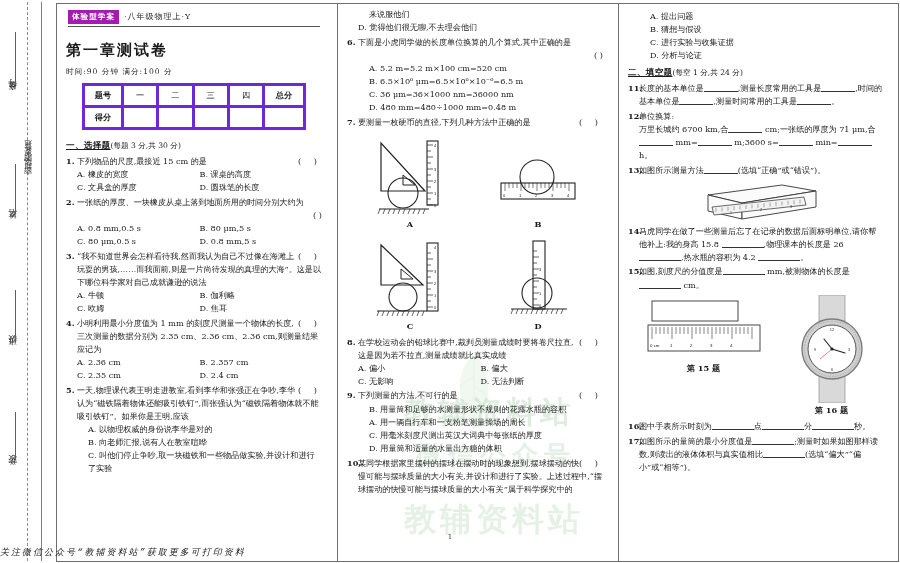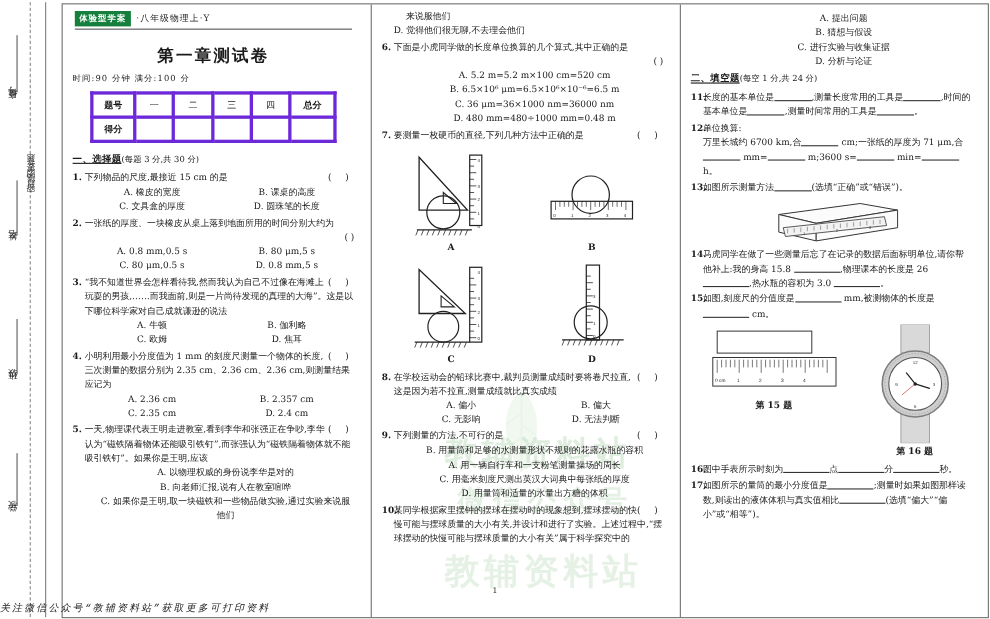--- a/index.html
+++ b/index.html
@@ -39,42 +39,42 @@
 
   
   .col{position:absolute;top:0;width:274px;height:557px;padding:8px 9px 0 9px;
        box-sizing:border-box;z-index:2;font-size:8.1px;line-height:1.62;}
   #col1{left:57px;}
   #col2{left:338px;}
   #col3{left:619px;}
 
   
   .hdr{display:flex;align-items:center;gap:5px;border-bottom:1px solid #555;padding-bottom:2px;margin:2px 2px 0 2px;}
-  .hdr .badge{background:#15803d;color:#fff;font-size:7.6px;font-weight:bold;padding:1px 4px;letter-spacing:1px;
+  .hdr .badge{background:#a21caf;color:#fff;font-size:7.6px;font-weight:bold;padding:1px 4px;letter-spacing:1px;
     font-family:"DejaVu Sans","Liberation Sans",sans-serif;}
   .hdr .sub{font-size:8px;letter-spacing:1px;color:#222;}
 
-  .title{text-align:center;font-size:15px;font-weight:bold;letter-spacing:2px;margin:11px 0 3px 0;}
+  .title{text-align:left;font-size:15px;font-weight:bold;letter-spacing:2px;margin:11px 0 3px 0;}
   .subtitle{text-align:left;font-size:7.6px;letter-spacing:1px;color:#222;margin-bottom:5px;}
 
   table.score{border-collapse:collapse;margin:0 auto 9px auto;width:224px;}
   table.score td{border:3px solid #6d28d9;height:17px;text-align:center;font-size:8.2px;}
   table.score td.lbl{width:36px;font-weight:bold;}
   table.score td.c{width:32px;}
   table.score td.tot{width:38px;font-weight:bold;}
 
   
   .sechead{font-weight:bold;font-size:8.6px;margin:4px 0 2px 0;letter-spacing:.3px;}
   .sechead u{text-decoration:underline;}
   .sechead .nm{font-weight:normal;font-size:7.6px;letter-spacing:0;}
   .q{margin:1.5px 0 0 0;position:relative;padding-left:11px;}
   .q .num{position:absolute;left:0;top:0;font-weight:bold;font-size:8.1px;}
   .q .body{display:block;}
   .paren{float:right;letter-spacing:5px;}
-  .opts{padding-left:11px;text-align:center;}
+  .opts{padding-left:11px;}
   .optrow{display:flex;}
   .optrow .o{width:50%;}
   .opt{padding-left:11px;}
   .clr{clear:both;}
   .blank{display:inline-block;border-bottom:1px solid #333;min-width:34px;height:9px;vertical-align:-1px;}
   .blank.lg{min-width:42px;}
   .cap{text-align:center;font-size:8.2px;font-weight:bold;margin-top:1px;}
 
   
   .figrow{display:flex;justify-content:space-around;align-items:flex-end;margin:4px 0 2px 0;}
@@ -227,21 +227,21 @@
 
     <div class="q">
       <span class="num">5.</span>
       <span class="paren">(    )</span>
       <span class="body">一天,物理课代表王明走进教室,看到李华和张强正在争吵,李华认为“磁铁隔着物体还能吸引铁钉”,而张强认为“磁铁隔着物体就不能吸引铁钉”。如果你是王明,应该</span>
     </div>
     <div class="clr"></div>
     <div class="opts">
       <div class="opt">A. 以物理权威的身份说李华是对的</div>
       <div class="opt">B. 向老师汇报,说有人在教室喧哗</div>
-      <div class="opt">C. 如果你是王明,取一块磁铁和一些物品做实验,通过实验来说服他们</div>
+      <div class="opt">C. 叫他们停止争吵,取一块磁铁和一些物品做实验,并设计和进行了实验</div>
     </div>
   </div>
 
   <div class="col" id="col2">
 
     <div style="padding-left:22px;">来说服他们</div>
     <div class="opt" style="padding-left:11px;">D. 觉得他们很无聊,不去理会他们</div>
 
     <div class="q">
       <span class="num">6.</span>
@@ -535,21 +535,21 @@
           <text x="44" y="35">1</text>
             <text x="74" y="32">2</text>
             <text x="104" y="29">3</text>
         </g>
       </svg>
     </div>
 
     <div class="q">
       <span class="num">14.</span>
       <span class="body">
-        <span>马虎同学在做了一些测量后忘了在记录的数据后面标明单位,请你帮他补上:我的身高 15.8 </span><span class="blank lg"></span><span>,物理课本的长度是 26 </span><span class="blank lg"></span><span>,热水瓶的容积为 3.0 </span><span class="blank lg"></span><span>。</span>
+        <span>马虎同学在做了一些测量后忘了在记录的数据后面标明单位,请你帮他补上:我的身高 15.8 </span><span class="blank lg"></span><span>,物理课本的长度是 26 </span><span class="blank lg"></span><span>,热水瓶的容积为 4.2 </span><span class="blank lg"></span><span>。</span>
       </span>
     </div>
 
     <div class="q">
       <span class="num">15.</span>
       <span class="body">
         <span>如图,刻度尺的分值度是</span><span class="blank lg"></span><span> mm,被测物体的长度是</span><span class="blank lg"></span><span> cm。</span>
       </span>
     </div>
 

